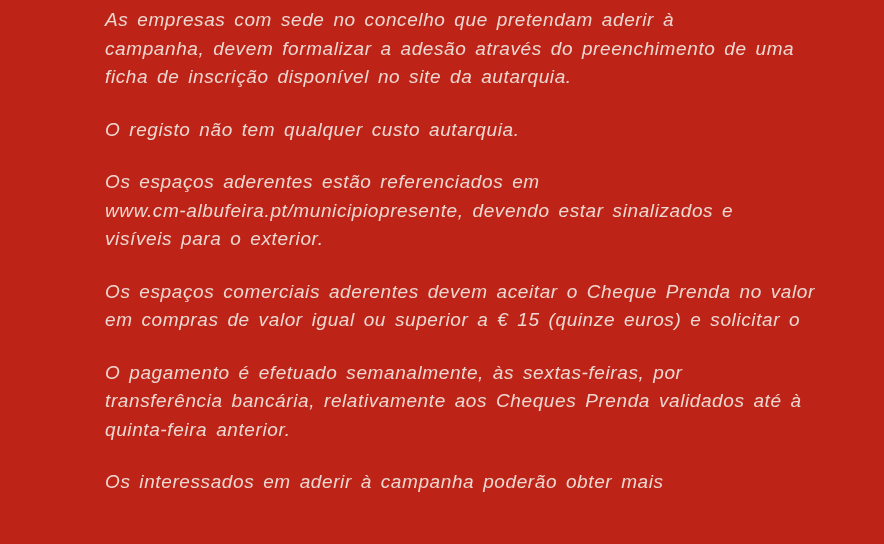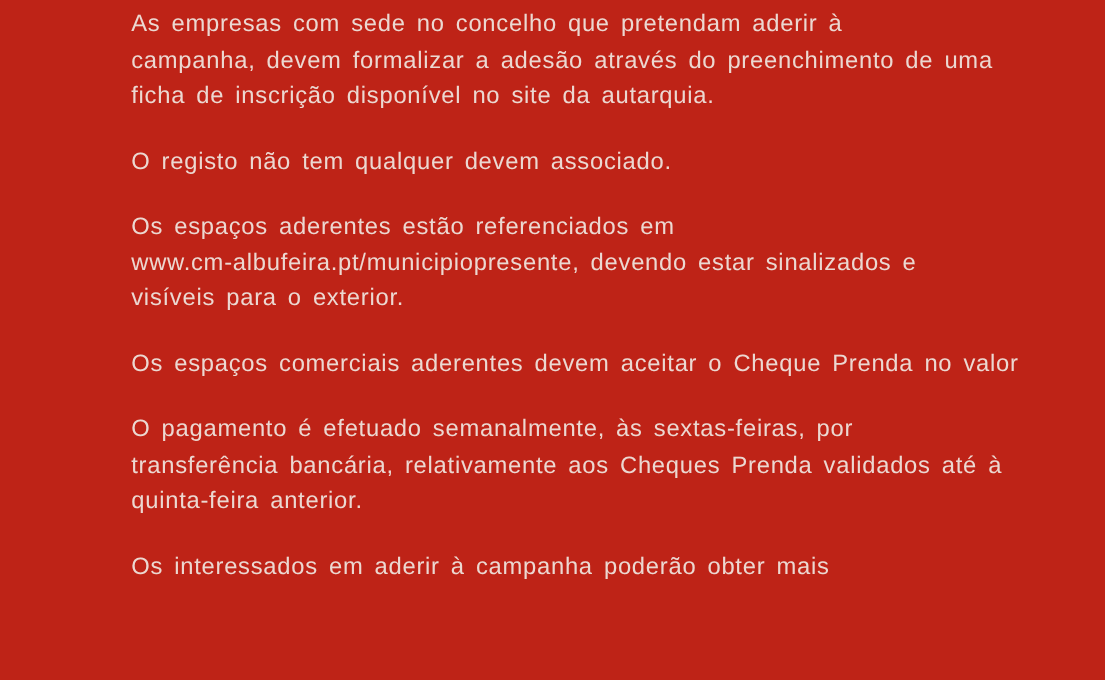--- a/index.html
+++ b/index.html
@@ -27,46 +27,48 @@
     font-weight: 400;
   }
   .text-block p {
     margin: 0 0 24px 0;
     padding: 0;
   }
   .line {
     display: block;
     line-height: 28.5px;
     white-space: nowrap;
+    font-style: italic;
   }
 </style>
 </head>
 <body>
 
 <div class="poster">
   <div class="text-block">
 
     <p>
       <span class="line">As empresas com sede no concelho que pretendam aderir à</span>
       <span class="line">campanha, devem formalizar a adesão através do preenchimento de uma</span>
       <span class="line">ficha de inscrição disponível no site da autarquia.</span>
     </p>
 
     <p>
-      <span class="line">O registo não tem qualquer devem associado.</span>
+      <span class="line">O registo não tem qualquer custo autarquia.</span>
     </p>
 
     <p>
       <span class="line">Os espaços aderentes estão referenciados em</span>
       <span class="line">www.cm-albufeira.pt/municipiopresente, devendo estar sinalizados e</span>
       <span class="line">visíveis para o exterior.</span>
     </p>
 
     <p>
       <span class="line">Os espaços comerciais aderentes devem aceitar o Cheque Prenda no valor</span>
+      <span class="line">em compras de valor igual ou superior a € 15 (quinze euros) e solicitar o</span>
     </p>
 
     <p>
       <span class="line">O pagamento é efetuado semanalmente, às sextas-feiras, por</span>
       <span class="line">transferência bancária, relativamente aos Cheques Prenda validados até à</span>
       <span class="line">quinta-feira anterior.</span>
     </p>
 
     <p>
       <span class="line">Os interessados em aderir à campanha poderão obter mais</span>

